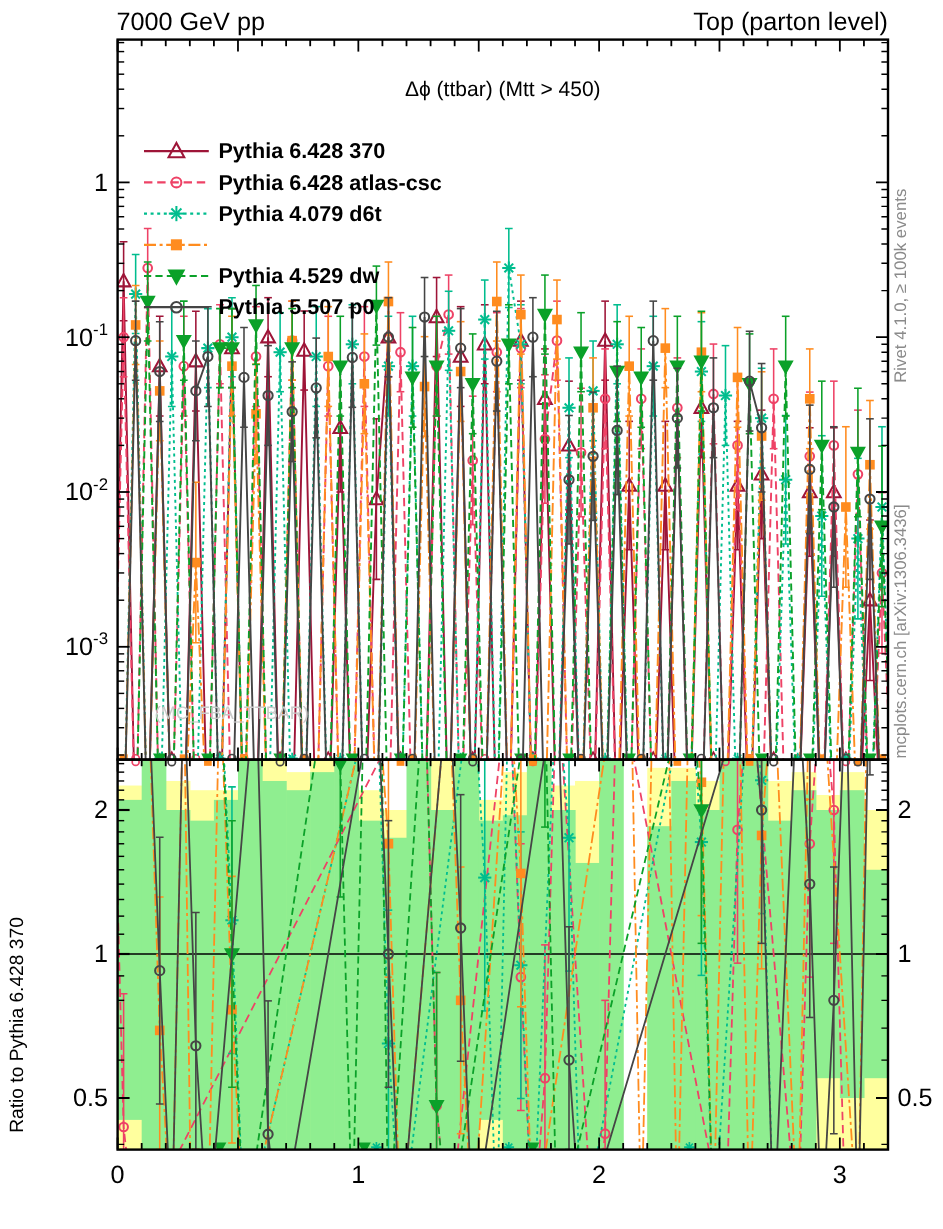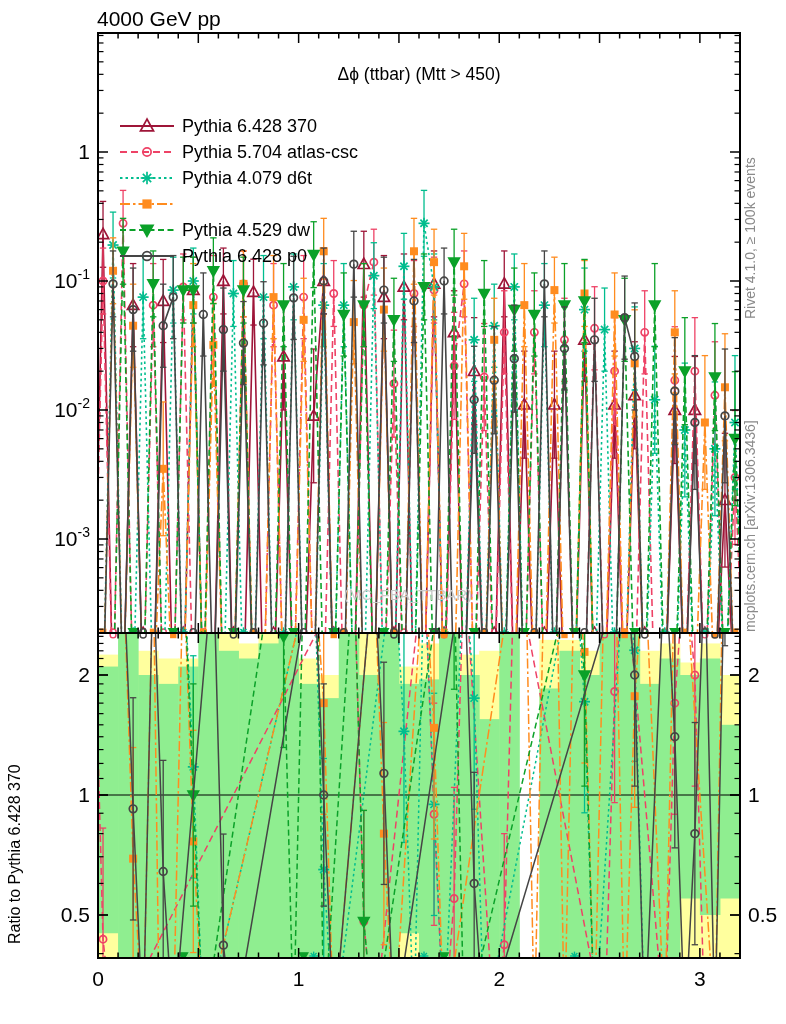--- a/index.html
+++ b/index.html
@@ -3,26 +3,26 @@
 <meta charset="utf-8">
 <style>
   html,body{margin:0;padding:0;background:#fff;}
   #page{position:relative;width:786px;height:1024px;background:#fff;overflow:hidden;
         font-family:"Liberation Sans","DejaVu Sans",sans-serif;}
   .ov{position:absolute;color:#000;white-space:nowrap;}
   .hdr{font-size:21px;top:7px;}
   #hdr-left{left:97px;}
   #hdr-right{left:400px;width:340px;text-align:right;}
   #plot-title{left:98px;width:642px;text-align:center;top:64px;font-size:17.5px;}
-  #watermark{left:140px;width:536px;text-align:center;top:586px;font-size:15px;color:#cacaca;}
+  #watermark{left:129px;width:536px;text-align:left;top:586px;font-size:15px;color:#cacaca;}
   .vtext{writing-mode:vertical-rl;transform:rotate(180deg);width:20px;overflow:hidden;}
   #rivet-label{left:742px;top:33px;height:286px;font-size:14px;color:#8a8a8a;}
   #mcplots-label{left:742px;top:348px;height:284px;font-size:14px;color:#8a8a8a;}
   #ratio-axis-label{left:6px;top:650px;height:294px;font-size:16px;color:#000;}
-  .leg-label{left:182px;font-size:18px;height:24px;line-height:24px;}
+  .leg-label{left:182px;font-size:18px;height:24px;line-height:24px;font-weight:bold;}
   svg{position:absolute;left:0;top:0;}
 </style>
 </head>
 <body>
 
 <div id="page">
   <svg id="plot-svg" width="786" height="1024">
       <defs>
         <clipPath id="cm">
           <rect x="98" y="33" width="642" height="600"></rect>
@@ -1386,25 +1386,26 @@
       <line x1="142.8255" y1="173.8255" x2="151.1745" y2="182.1745" stroke="#00bd8e" stroke-width="1.7"></line>
       <line x1="142.8255" y1="182.1745" x2="151.1745" y2="173.8255" stroke="#00bd8e" stroke-width="1.7"></line>
       <line x1="120" y1="204" x2="174" y2="204" stroke="#ff8c1f" stroke-width="1.8" stroke-dasharray="10 3 2.5 3"></line>
       <rect x="142.4" y="199.4" width="9.200000000000001" height="9.200000000000001" fill="#ff8c1f"></rect>
       <line x1="120" y1="230" x2="174" y2="230" stroke="#0ba129" stroke-width="1.8" stroke-dasharray="6 3.5"></line>
       <path d="M 147 236.325 L 140.99125 225.446 L 153.00875 225.446 Z" fill="#0ba129" stroke="#0ba129" stroke-width="1.7"></path>
       <line x1="120" y1="256" x2="174" y2="256" stroke="#454545" stroke-width="1.8"></line>
       <circle cx="147" cy="256" r="4.4159999999999995" fill="none" stroke="#454545" stroke-width="1.7"></circle>
     </svg>
 
-  <div class="ov hdr" id="hdr-left">4000 GeV pp</div>
+  <div class="ov hdr" id="hdr-left">7000 GeV pp</div>
+  <div class="ov hdr" id="hdr-right">Top (parton level)</div>
   <div class="ov" id="plot-title">Δϕ (ttbar) (Mtt &gt; 450)</div>
   <div class="ov" id="watermark">(MC_FBA_TTBAR)</div>
   <div class="ov vtext" id="rivet-label">Rivet 4.1.0, ≥ 100k events</div>
   <div class="ov vtext" id="mcplots-label">mcplots.cern.ch [arXiv:1306.3436]</div>
   <div class="ov vtext" id="ratio-axis-label">Ratio to Pythia 6.428 370</div>
 
   <div class="ov leg-label" style="top:114px">Pythia 6.428 370</div>
-  <div class="ov leg-label" style="top:140px">Pythia 5.704 atlas-csc</div>
+  <div class="ov leg-label" style="top:140px">Pythia 6.428 atlas-csc</div>
   <div class="ov leg-label" style="top:166px">Pythia 4.079 d6t</div>
   <div class="ov leg-label" style="top:218px">Pythia 4.529 dw</div>
-  <div class="ov leg-label" style="top:244px">Pythia 6.428 p0</div>
+  <div class="ov leg-label" style="top:244px">Pythia 5.507 p0</div>
 </div>
 
 </body></html>

